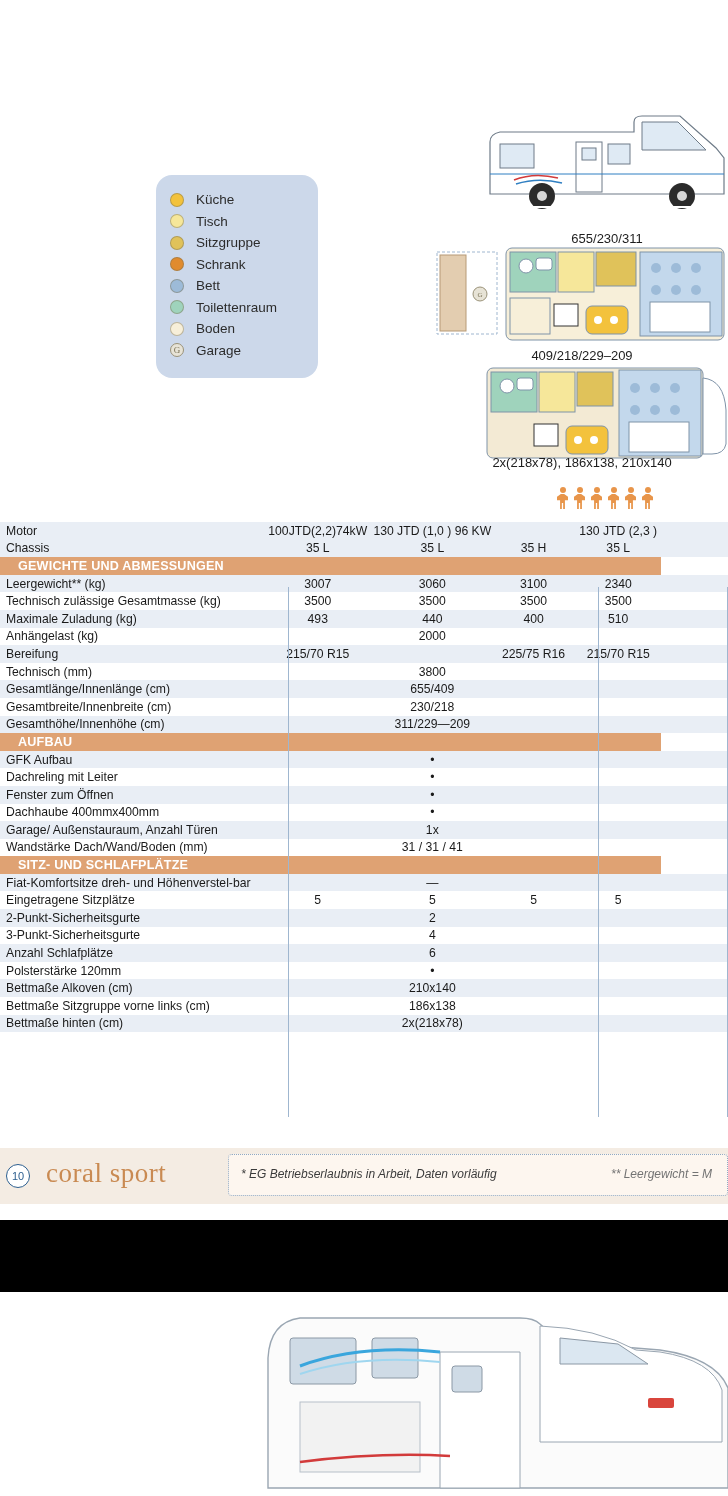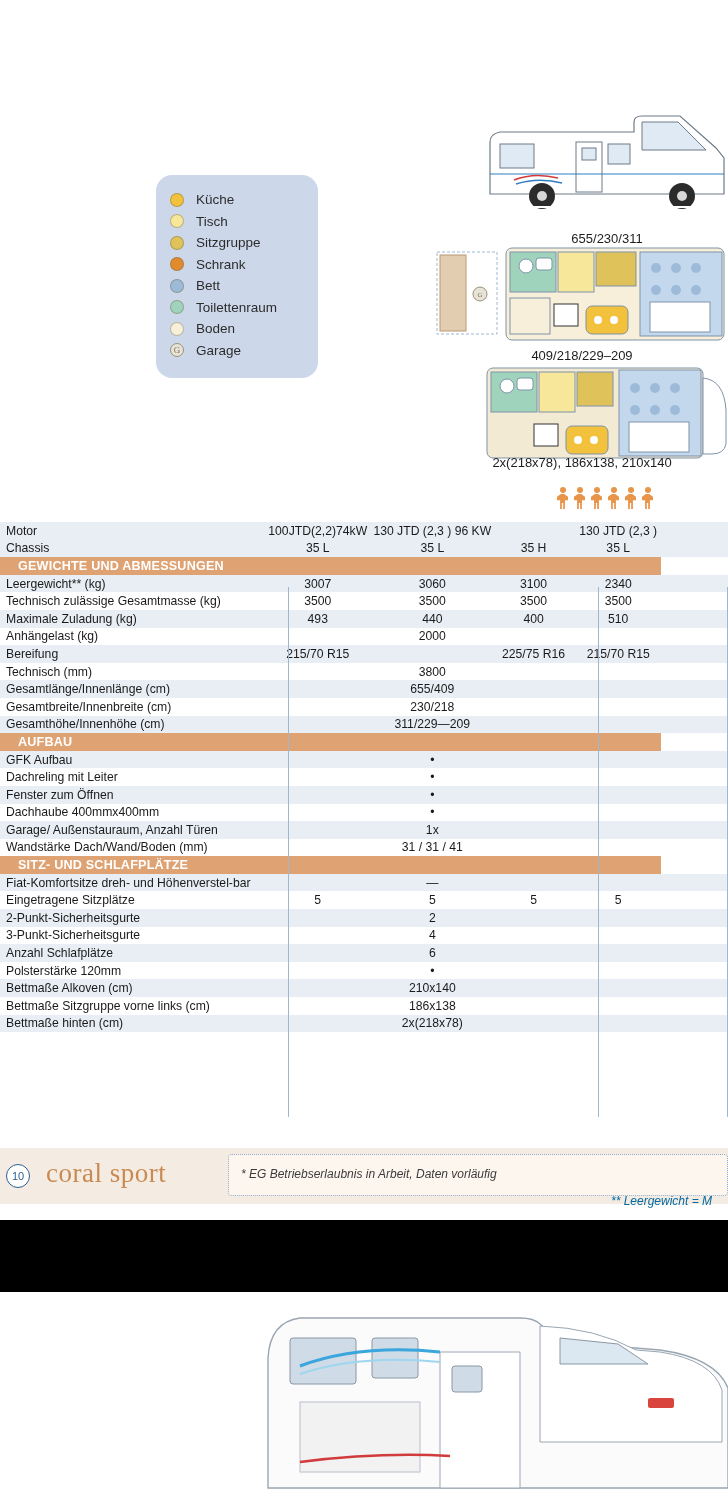--- a/index.html
+++ b/index.html
@@ -192,21 +192,21 @@
     border-radius: 4px;
     background: #fdf6ef;
     font-style: italic;
   }
   .foot-note .t1 {
     position: absolute; left: 12px; top: 12px;
     font-size: 12px; color: #3b3b3b;
   }
   .foot-note .t2 {
     position: absolute; left: 382px; top: 12px;
-    font-size: 12px; color: #0369a1; margin-top: 27px;
+    font-size: 12px; color: #737373;
   }
 
   .black-band {
     position: absolute;
     left: 0; top: 1220px;
     width: 728px; height: 72px;
     background: #000000;
   }
 
   .bottom-photo {
@@ -362,21 +362,21 @@
     <div><span class="b">•</span><span>Serienausstattung</span></div>
     <div><span class="b">—</span><span>nicht serienmäßig, nicht möglich</span></div>
   </div>
 
   <div class="table-wrap">
     <table class="spec">
       <tbody id="spec-body">
           <tr class="row-alt">
             <td class="col-label">Motor</td>
             <td class="cell-c" style="width: 106px;">100JTD(2,2)74kW</td>
-            <td class="cell-c" style="width: 106px;">130 JTD (2,3 ) 96 KW</td>
+            <td class="cell-c" style="width: 106px;">130 JTD (1,0 ) 96 KW</td>
             <td class="cell-c" style="width: 100px;"></td>
             <td class="cell-c" style="width: 106px;">130 JTD (2,3 )</td>
             <td class="cell-c" style="width: 204px;"></td>
           </tr>
           <tr class="row-alt">
             <td class="col-label">Chassis</td>
             <td class="cell-c" style="width: 106px;">35 L</td>
             <td class="cell-c" style="width: 106px;">35 L</td>
             <td class="cell-c" style="width: 100px;">35 H</td>
             <td class="cell-c" style="width: 106px;">35 L</td>

